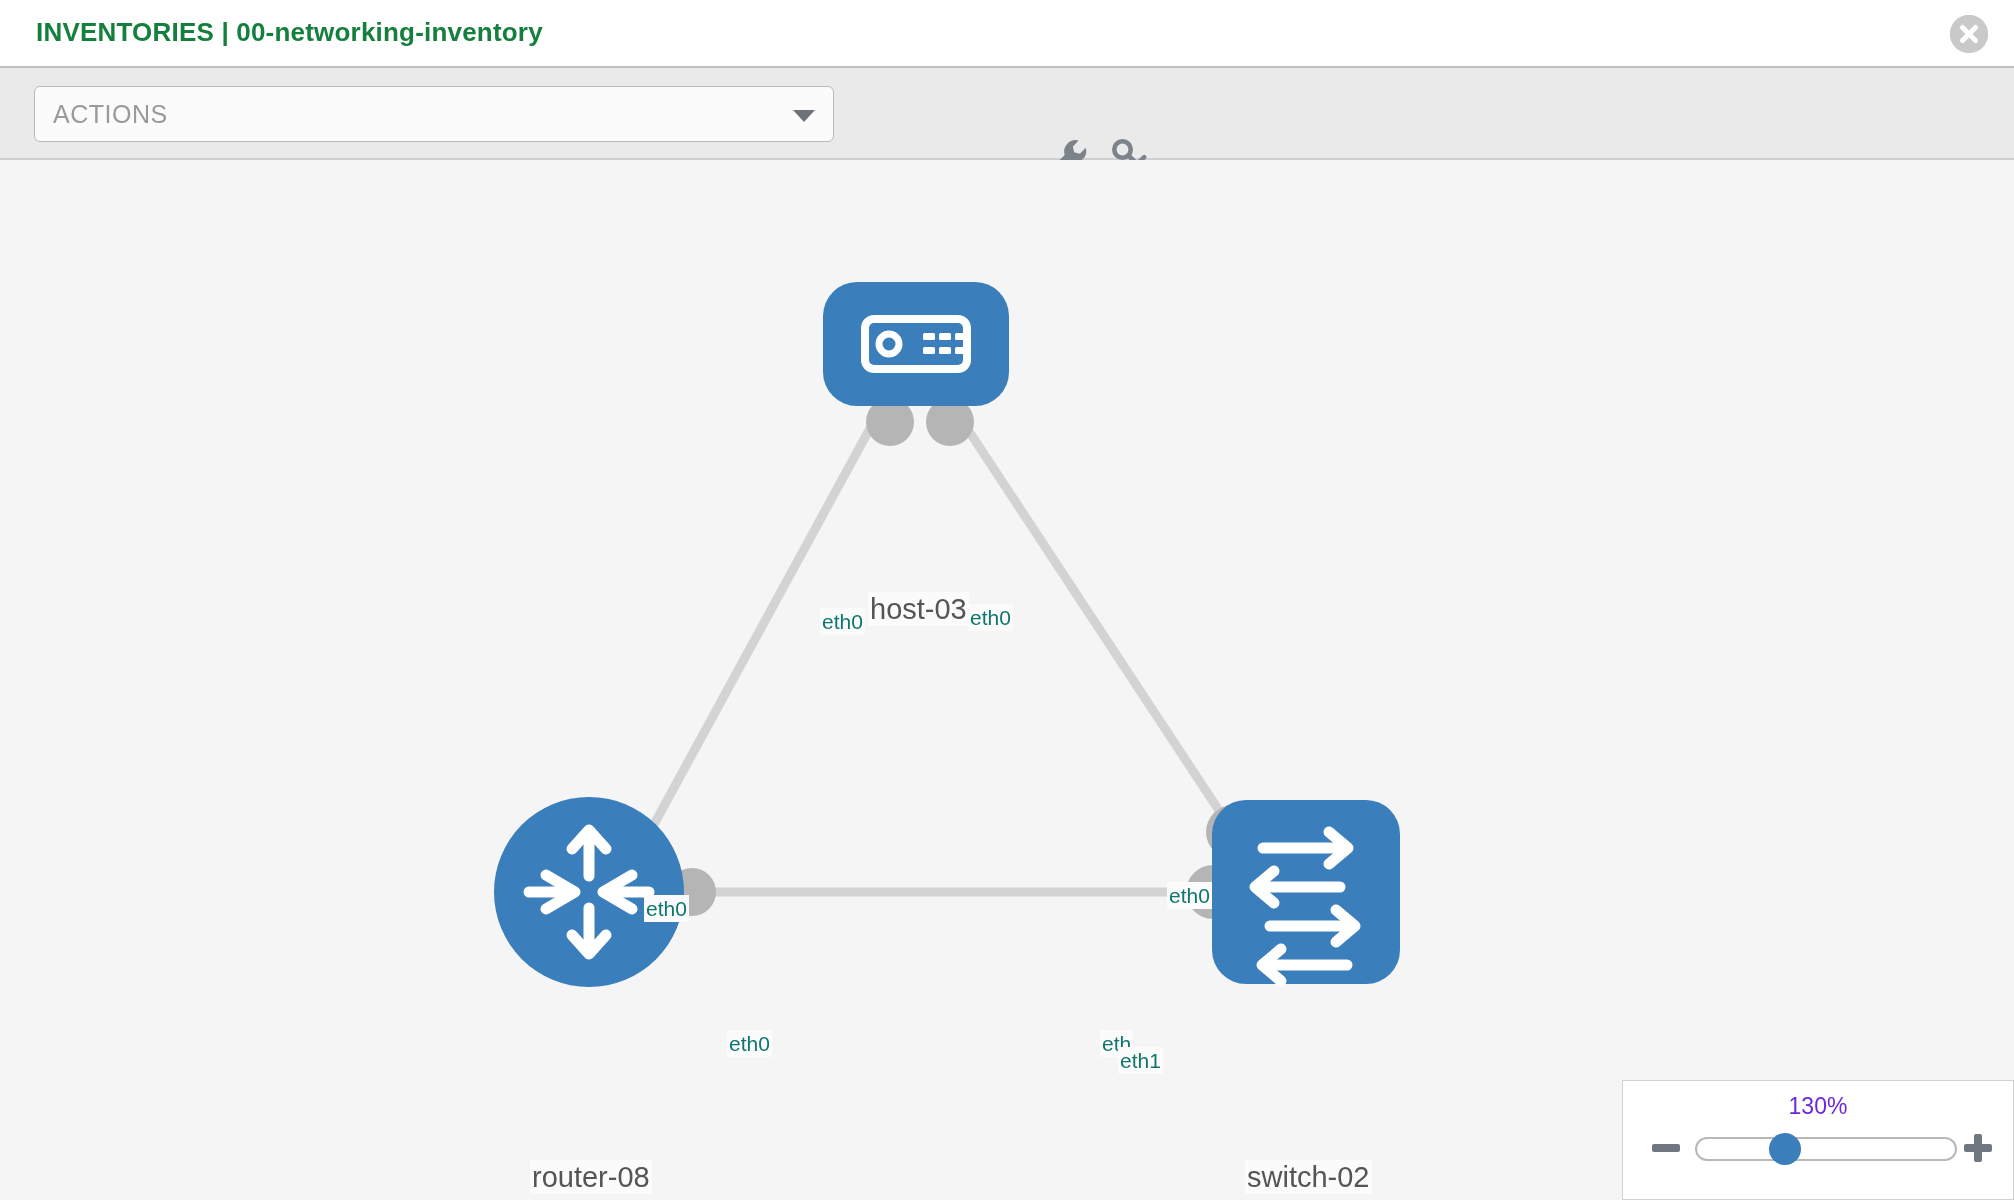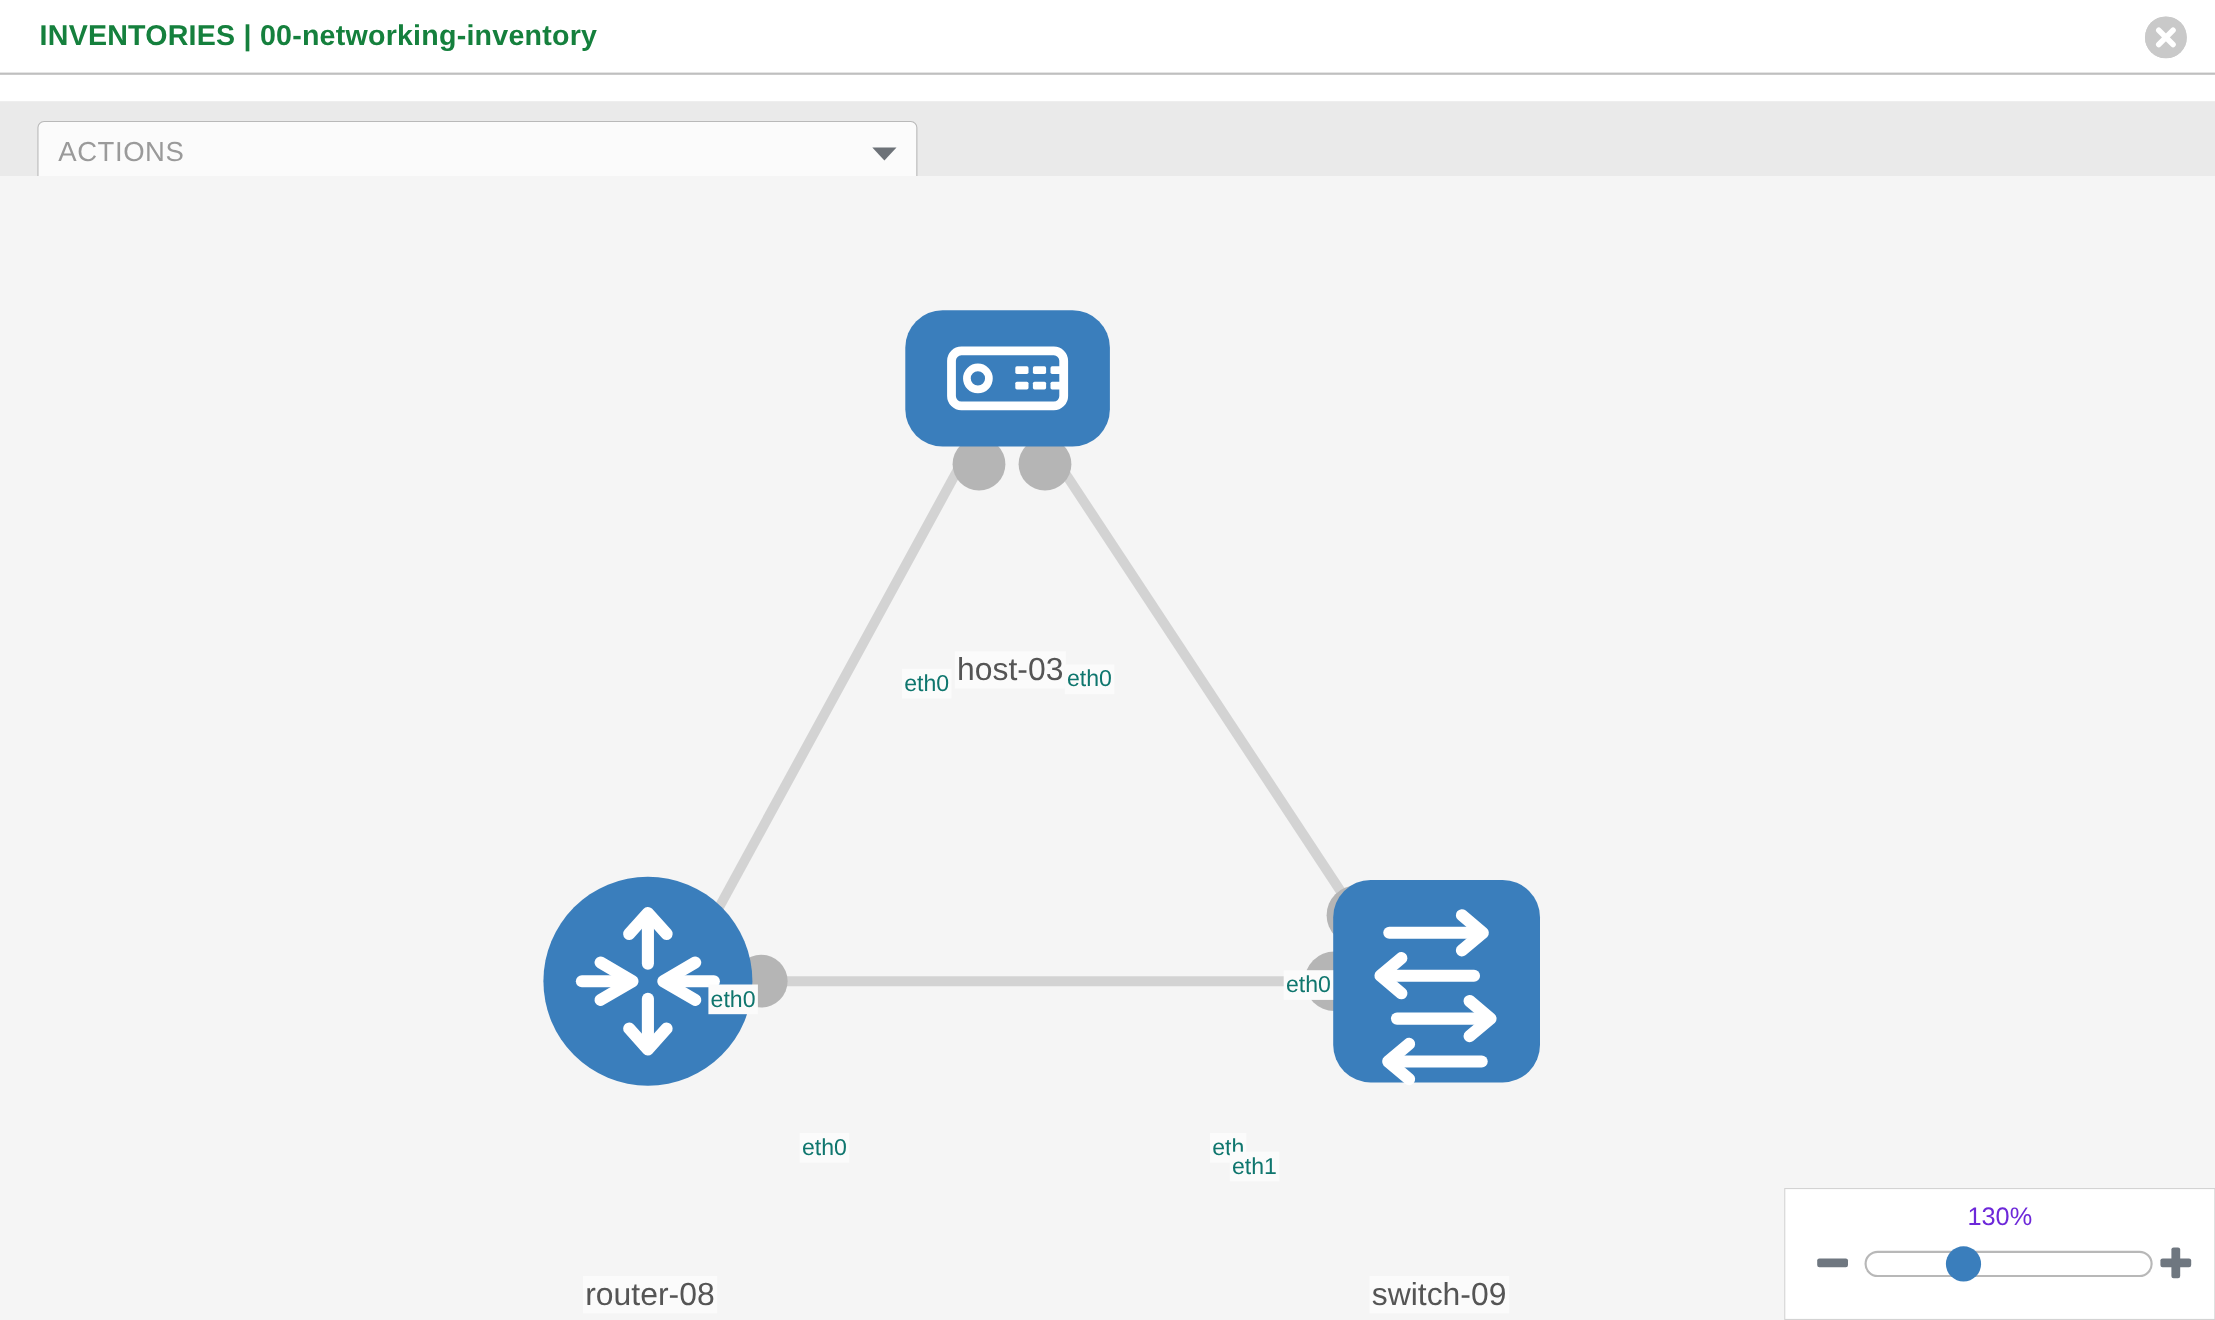--- a/index.html
+++ b/index.html
@@ -53,21 +53,20 @@
 
   
   .toolbar {
     position: absolute;
     left: 0; top: 68px;
     width: 2014px;
     height: 92px;
     background: #eaeaea;
     border-bottom: 2px solid #cfcfcf;
     box-sizing: border-box;
-    margin-top: 24px;
   }
 
   .actions-select {
     position: absolute;
     left: 34px;
     top: 18px;
     width: 800px;
     height: 56px;
     background: #fbfbfb;
     border: 1px solid #b9b9b9;
@@ -339,21 +338,21 @@
     <span class="edge-label" style="left:1167px; top:722px;">eth0</span>
 
     <span class="edge-label" style="left:727px; top:870px;">eth0</span>
 
     <span class="edge-label" style="left:1100px; top:870px;">eth</span>
 
     <span class="edge-label" style="left:1118px; top:870px;margin-top:17px;">eth1</span>
 
     <span class="node-label" style="left:530px; top:1000px;">router-08</span>
 
-    <span class="node-label" style="left:1245px; top:1000px;">switch-09</span>
+    <span class="node-label" style="left:1245px; top:1000px;">switch-02</span>
   </div>
 
   <div class="zoom-widget">
     <div class="zoom-percent">130%</div>
 
     <div class="zoom-minus">
       <svg width="34" height="34" viewBox="0 0 34 34" aria-hidden="true">
         <rect x="3" y="13" width="28" height="8" rx="2" fill="#6f7780"></rect>
       </svg>
     </div>

